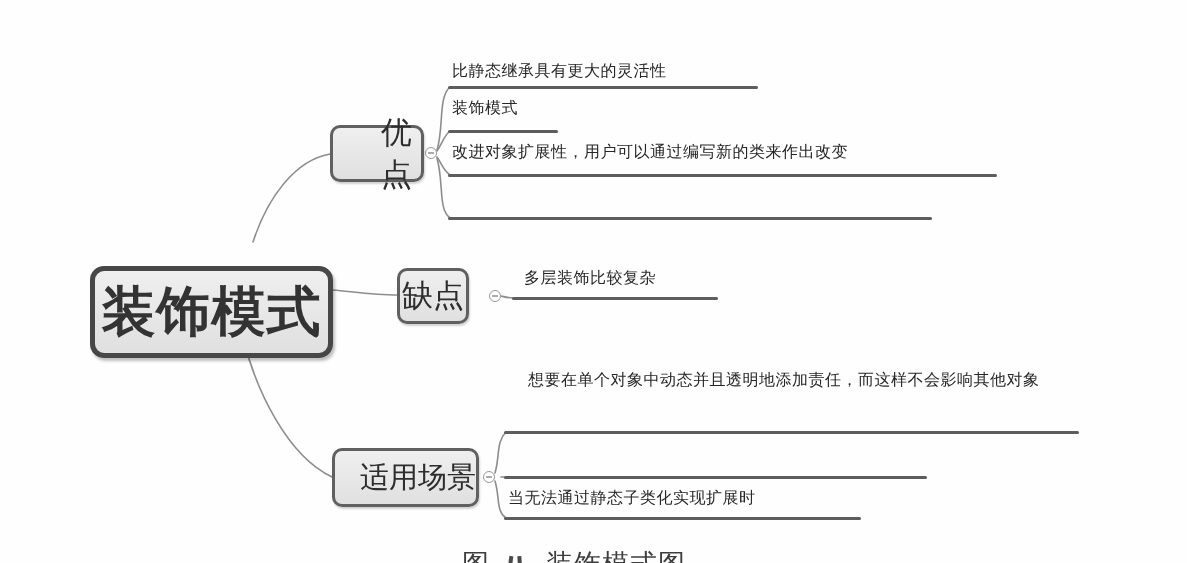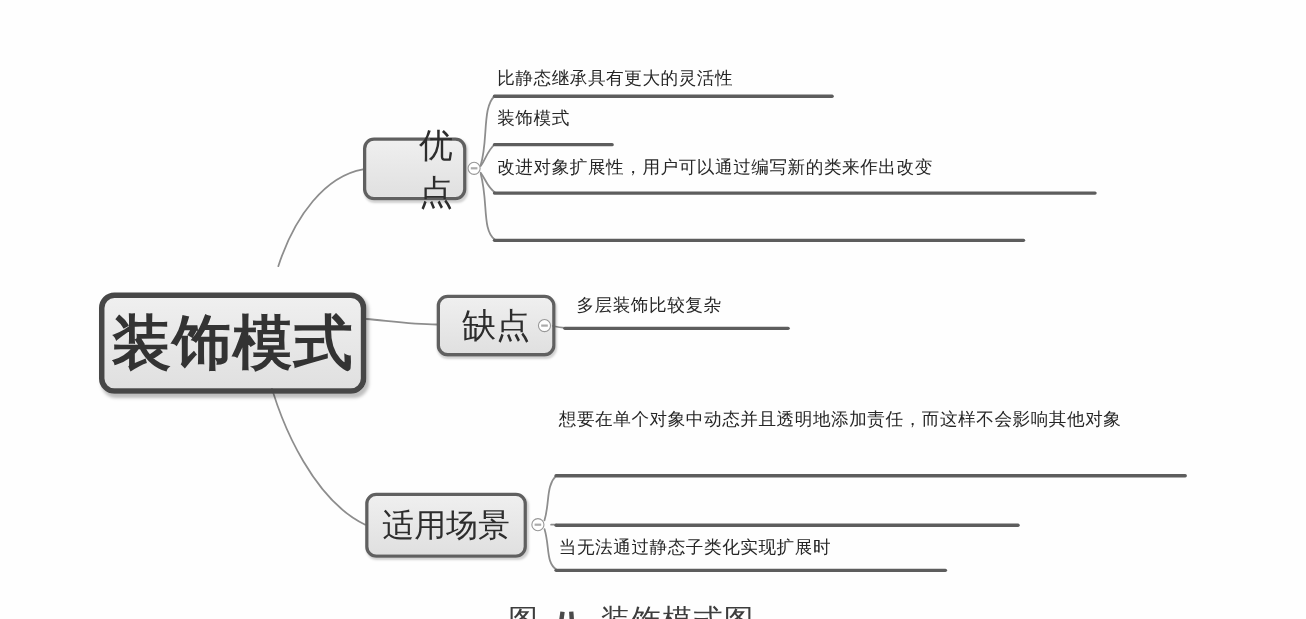--- a/index.html
+++ b/index.html
@@ -19,21 +19,21 @@
     border:3px solid #606060; border-radius:10px; color:#2d2d2d;
     box-shadow:1px 2px 2px rgba(0,0,0,0.18);
   }
   .node.root {
     border-width:5px; border-color:#474747; border-radius:14px;
     font-size:54px; font-weight:bold; letter-spacing:1px; color:#333333;
     box-shadow:2px 3px 3px rgba(0,0,0,0.25);
     margin-top:24px;
   }
   .node.branch { font-size:31px; }
-  .node.branch.small { font-size:29px; }
+  .node.branch.small { font-size:29px;justify-content:flex-end; }
 
   .toggle {
     position:absolute; width:12px; height:12px; border:1.5px solid #979797;
     border-radius:50%; background:#ffffff;
   }
   .toggle .dash { position:absolute; left:2px; top:4.2px; width:5.5px; height:1.5px; background:#ababab; }
 
   .leaf-text {
     position:absolute; font-size:16px; color:#262626; white-space:nowrap; letter-spacing:0.5px;
   }
@@ -82,38 +82,38 @@
   <div class="u" style="left:448px; top:86px; width:310px;"></div>
 
   <div class="leaf-text" style="left:452px; top:98px;">装饰模式</div>
   <div class="u" style="left:448px; top:130px; width:110px;"></div>
 
   <div class="leaf-text" style="left:452px; top:142px;">改进对象扩展性，用户可以通过编写新的类来作出改变</div>
   <div class="u" style="left:448px; top:174px; width:549px;"></div>
 
   <div class="u" style="left:448px; top:217px; width:484px;"></div>
 
-  <div class="node branch" style="left:397px; top:268px; width:108px; height:56px;">
+  <div class="node branch" style="left:397px; top:268px; width:72px; height:56px;">
     <span>缺点</span>
   </div>
   <div class="toggle" style="left:489px; top:290px;">
     <span class="dash"></span>
   </div>
 
   <div class="leaf-text" style="left:524px; top:268px;">多层装饰比较复杂</div>
   <div class="u" style="left:512px; top:297px; width:206px;"></div>
 
   <div class="node branch small" style="left:332px; top:448px; width:147px; height:59px;">
     <span>适用场景</span>
   </div>
   <div class="toggle" style="left:483px; top:471px;">
     <span class="dash"></span>
   </div>
 
-  <div class="leaf-text wrap" style="left:508px; top:367px; width:580px;">想要在单个对象中动态并且透明地添加责任，而这样不会影响其他对象</div>
+  <div class="leaf-text wrap" style="left:528px; top:367px; width:580px;font-family:Liberation Mono, monospace;">想要在单个对象中动态并且透明地添加责任，而这样不会影响其他对象</div>
   <div class="u" style="left:504px; top:431px; width:575px;"></div>
 
   <div class="u" style="left:504px; top:476px; width:423px;"></div>
 
   <div class="leaf-text" style="left:508px; top:488px;">当无法通过静态子类化实现扩展时</div>
   <div class="u" style="left:504px; top:517px; width:357px;"></div>
 
   <div class="caption-clip">
     <span>图</span>
     <span class="cap-gap">

